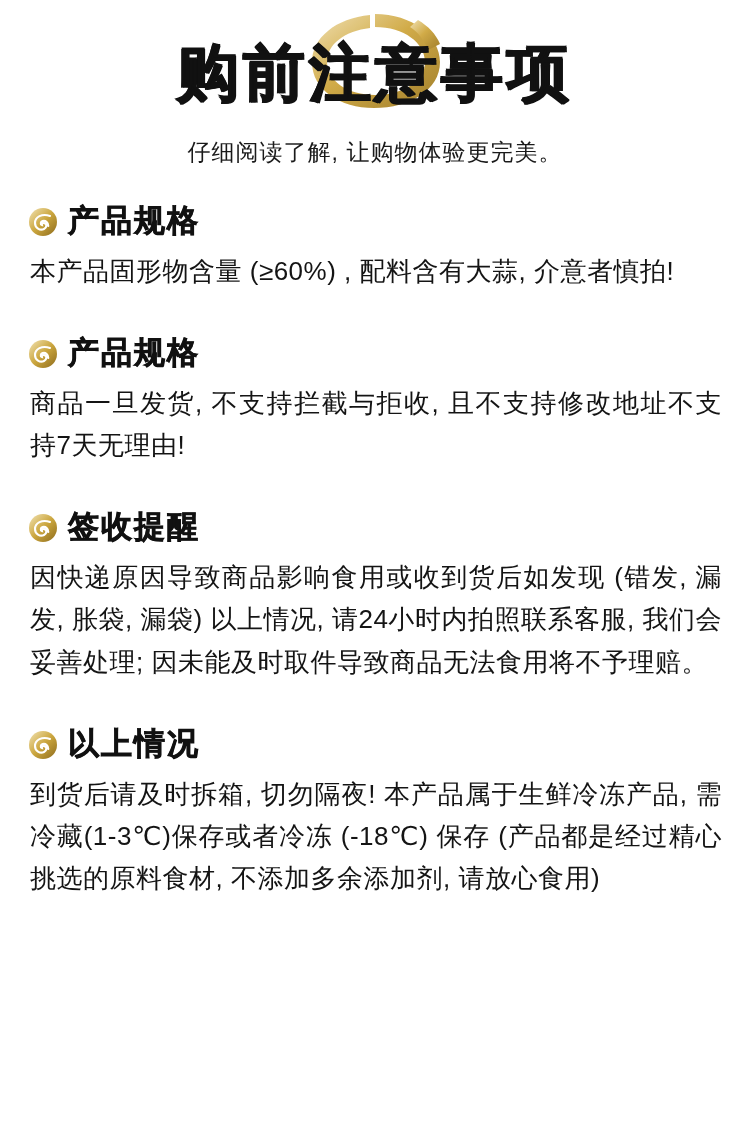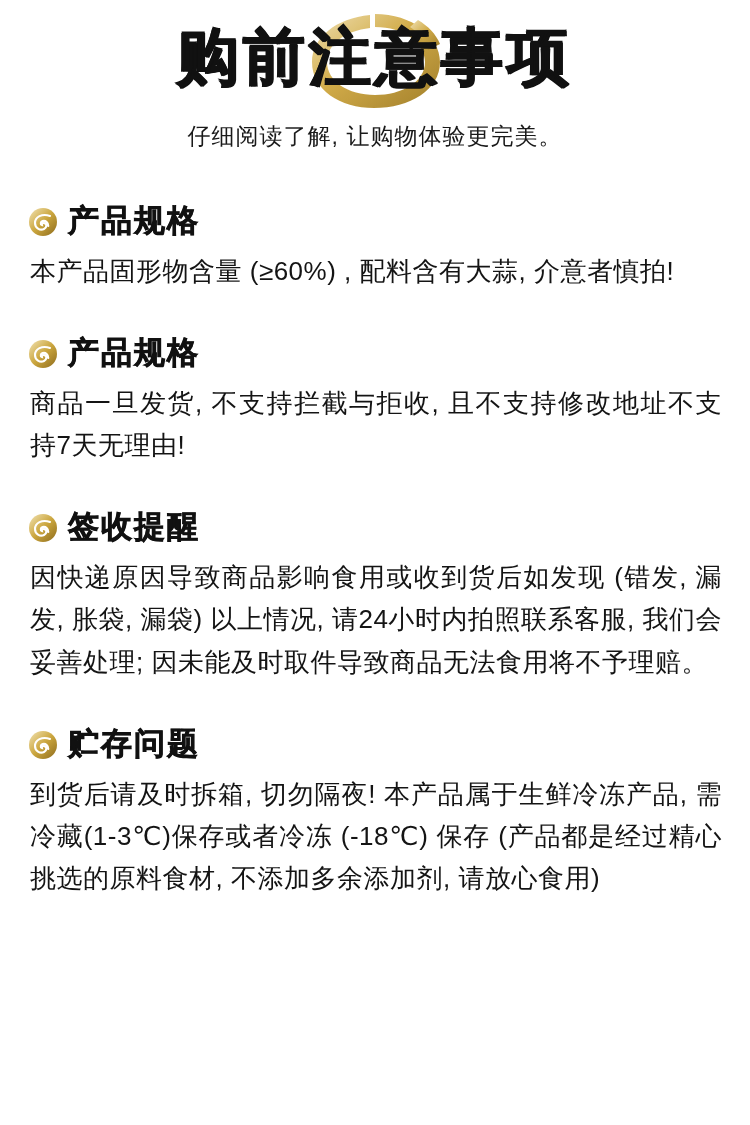--- a/index.html
+++ b/index.html
@@ -25,21 +25,21 @@
   }
 
   
   .header {
     position: relative;
     height: 160px;
   }
   .title-wrap {
     position: relative;
     text-align: center;
-    padding-top: 24px;
+    padding-top: 40px;
   }
   .brush-circle {
     position: absolute;
     left: 50%;
     top: 6px;
     transform: translateX(-50%);
     width: 150px;
     height: 110px;
     z-index: 0;
     opacity: 0.95;
@@ -162,19 +162,19 @@
     </div>
     <div class="sec-body">因快递原因导致商品影响食用或收到货后如发现 (错发, 漏发, 胀袋, 漏袋) 以上情况, 请24小时内拍照联系客服, 我们会妥善处理; 因未能及时取件导致商品无法食用将不予理赔。</div>
   </div>
 
   <div class="section">
     <div class="sec-head">
       <svg class="bullet" viewBox="0 0 30 30" aria-hidden="true">
         <circle cx="15" cy="15" r="14" fill="url(#g2)"></circle>
         <path d="M22 9 C14 6 7 10 7 16 C7 21 12 24 16 22 C19 20.5 19 17 16.5 16.2 C14.8 15.7 13.6 16.7 13.9 17.9 C12.2 17.3 12.4 14.8 14.6 14.1 C17.6 13.2 20.6 15.6 20.3 19" fill="none" stroke="#ffffff" stroke-width="2.1" stroke-linecap="round"></path>
       </svg>
-      <div class="sec-title">贮存问题</div>
+      <div class="sec-title">以上情况</div>
     </div>
     <div class="sec-body">到货后请及时拆箱, 切勿隔夜! 本产品属于生鲜冷冻产品, 需冷藏(1-3℃)保存或者冷冻 (-18℃) 保存 (产品都是经过精心挑选的原料食材, 不添加多余添加剂, 请放心食用)</div>
   </div>
 
 
 </div>
 
 </body></html>

